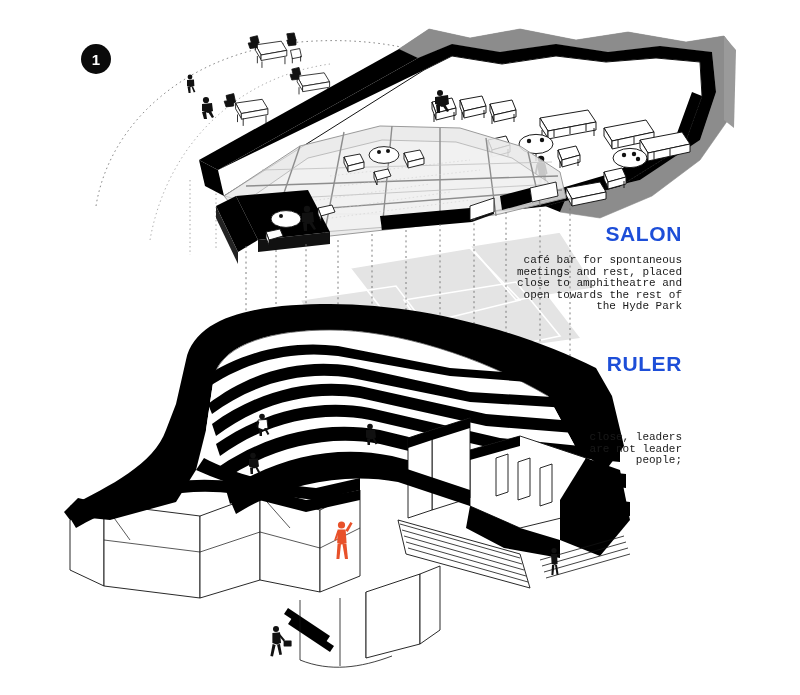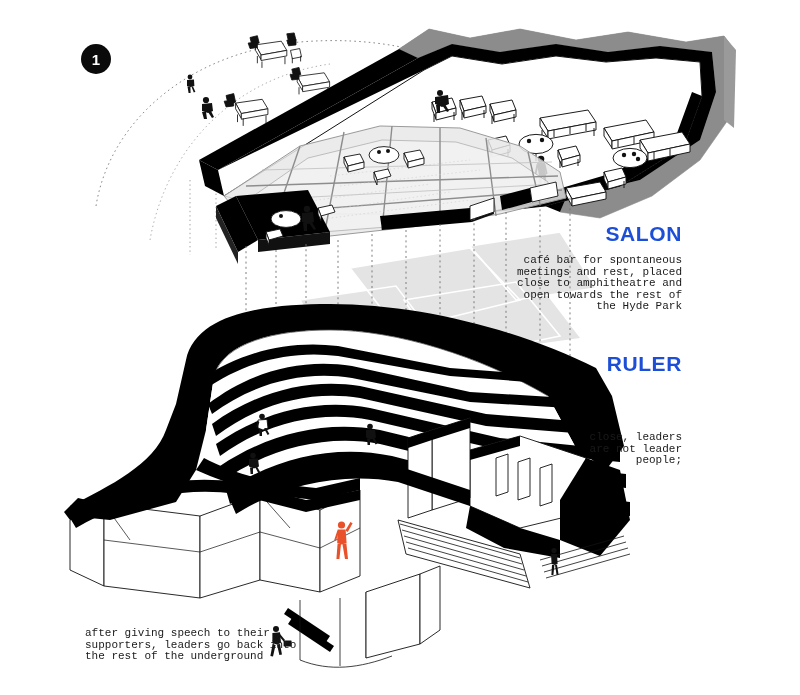--- a/index.html
+++ b/index.html
@@ -542,19 +542,14 @@
   <div class="txtblock" id="ruler-block">
     <div class="heading">RULER</div>
   </div>
 
   <div class="txtblock" id="ruler-note">
     <div class="body-mono"><span>close, leaders
 are </span><span class="inline-b">not</span><span> leader
 people;</span></div>
   </div>
 
-  <div class="txtblock" id="bottom-caption">
-    <div class="body-mono left">after giving speech to their
-supporters, leaders go back into
-the rest of the underground</div>
-  </div>
 
 </div>
 
 </body></html>

